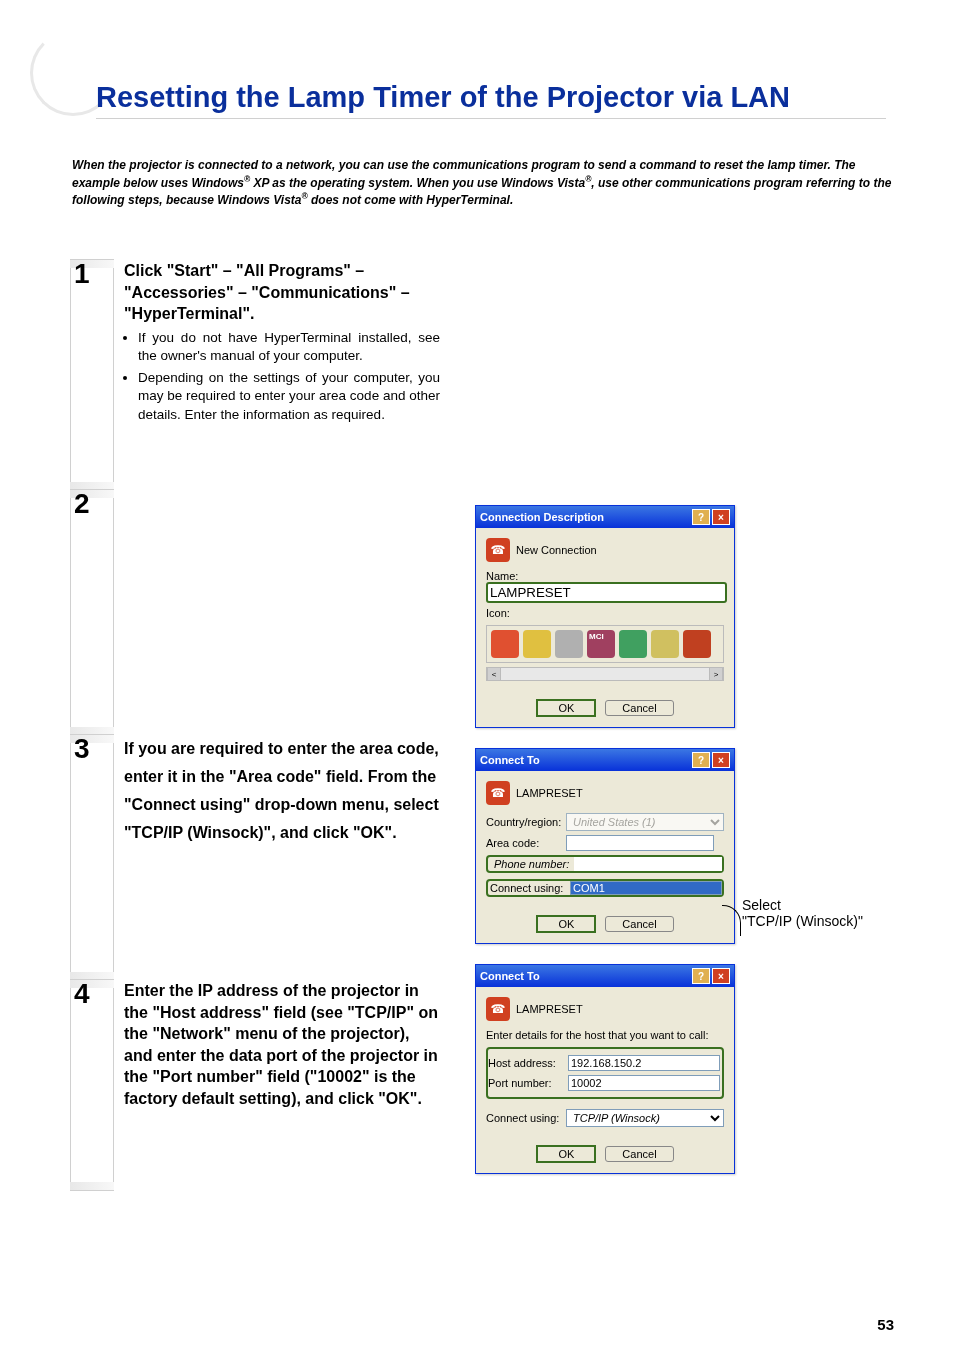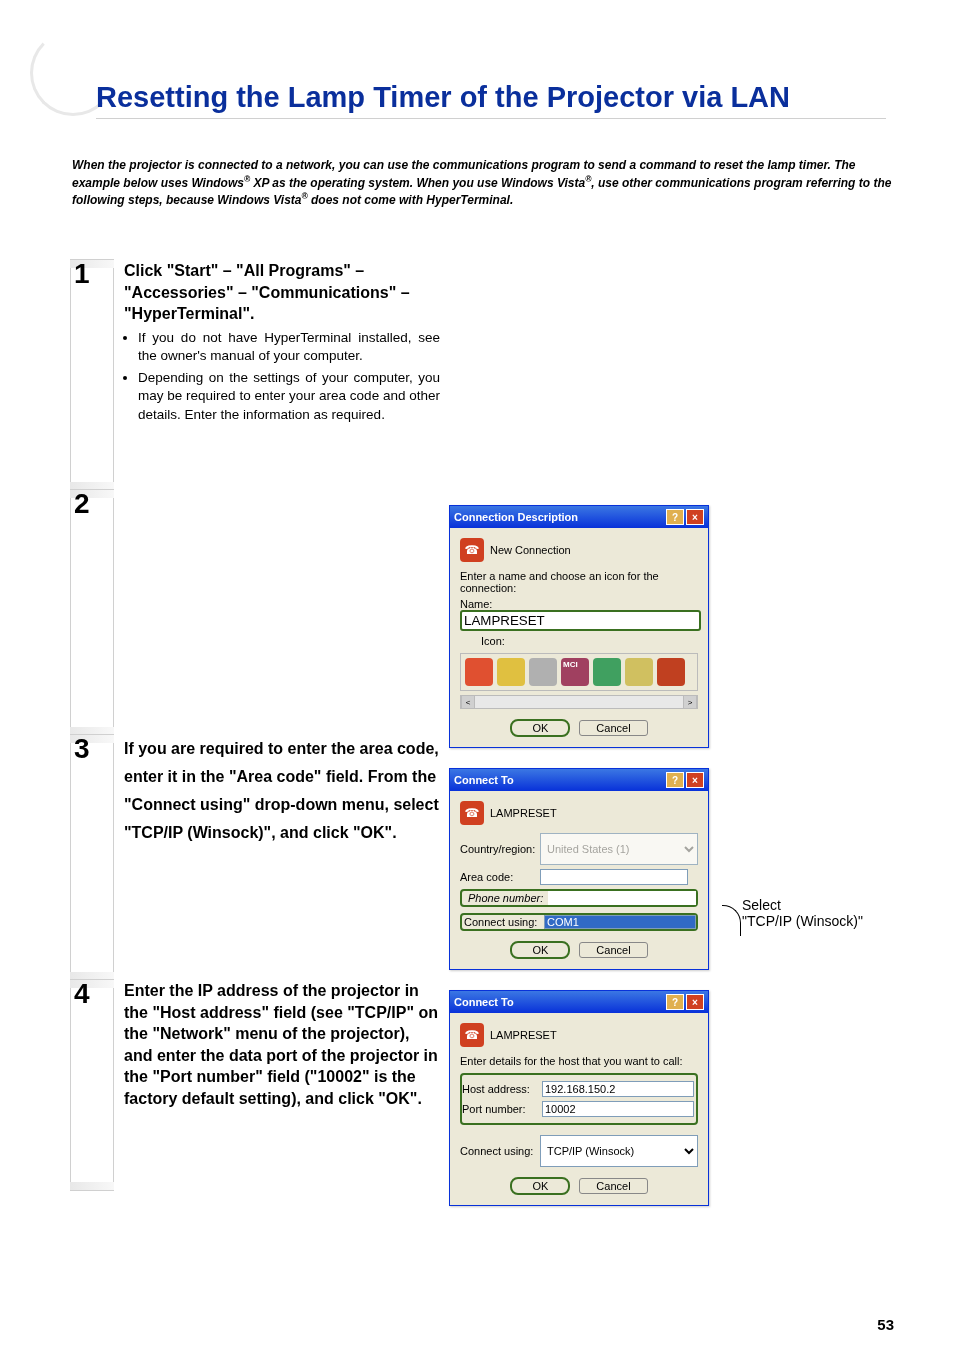--- a/index.html
+++ b/index.html
@@ -88,21 +88,21 @@
   .step-body {
     margin-left: 54px;
     font-size: 16px;
     line-height: 1.35;
   }
   .step-body .bold { font-weight: bold; }
   .step-body ul { margin:4px 0 0 0; padding-left: 14px; list-style: disc; font-size:13.5px; }
   .step-body ul li { margin-bottom:4px; text-align: justify; }
   .dlg-col {
     position: absolute;
-    left: 449px;
+    left: 475px;
     top: 505px;
     width: 260px;
   }
   .dlg {
     font-family: Tahoma, sans-serif;
     font-size: 11px;
     background: #ece9d8;
     border: 1px solid #0831d9;
     margin-bottom: 20px;
     width: 258px;
@@ -120,28 +120,28 @@
   .dlg-title .tbtns { display:flex; gap:2px; }
   .tbtn { width:16px; height:14px; background:#e0b050; border:1px solid #fff; display:flex; align-items:center; justify-content:center; font-size:10px; color:#fff;}
   .tbtn.close{ background:#d04020; }
   .dlg-body { padding: 10px; }
   .dlg-row { display:flex; align-items:center; margin:4px 0; }
   .dlg-row label { width: 80px; }
   .dlg-row input, .dlg-row select {
     flex:1; font-size:11px; padding:1px 2px;
     border:1px solid #7f9db9; background:#fff;
   }
-  .dlg-row select { height:32px; }
+  .dlg-row select { height:18px;font-style:italic; }
   .dlg-btns { text-align:center; margin-top:10px; }
   .dlg-btn {
     display:inline-block; padding:1px 16px; font-size:11px;
     background:#ece9d8; border:1px solid #888; border-radius:3px;
     margin:0 3px;
   }
-  .dlg-btn.ok { border:2px solid #3a7020; border-radius:8px; padding:1px 20px;}
+  .dlg-btn.ok { border:2px solid #3a7020; border-radius:0; padding:1px 20px;margin-top:8px;}
   .nc-header { display:flex; align-items:center; gap:6px; margin-bottom:8px;}
   .nc-header .icon { width:24px; height:24px; background:#d04020; border-radius:4px; display:flex; align-items:center; justify-content:center; color:#fff; font-size:12px;}
   .input-highlight { border:2px solid #3a7020 !important; border-radius:3px; }
   .icon-strip { display:flex; gap:4px; margin:6px 0 4px 0; overflow:hidden; border:1px solid #bbb; padding:4px; }
   .icon-strip .ic { width:28px; height:28px; border-radius:4px; }
   .ic1{background:#e05030;} .ic2{background:#e0c040;} .ic3{background:#b0b0b0;} .ic4{background:#a04060; position:relative;}
   .ic4::after{content:"MCI"; position:absolute; top:2px; left:2px; color:#fff; font-size:8px; font-weight:bold;}
   .ic5{background:#40a060;} .ic6{background:#d0c060;} .ic7{background:#c04020;}
   .scroll-slot { height:12px; background:#e8e8e8; border:1px solid #bbb; display:flex; justify-content:space-between;}
   .scroll-slot span{ width:12px; background:#d0d0d0; border-left:1px solid #bbb; border-right:1px solid #bbb; display:flex; align-items:center; justify-content:center; font-size:8px;}
@@ -219,24 +219,23 @@
         <div class="tbtns">
           <div class="tbtn">?</div>
           <div class="tbtn close">×</div>
         </div>
       </div>
       <div class="dlg-body">
         <div class="nc-header">
           <div class="icon">☎</div>
           <span>New Connection</span>
         </div>
-        <div style="margin-bottom:4px;">Enter a name and choose an icon for the connection:</div>
         <div>Name:</div>
         <input class="input-highlight" style="width: 98%;" value="LAMPRESET">
-        <div style="margin-top:4px;margin-left:21px;">Icon:</div>
+        <div style="margin-top:4px;">Icon:</div>
         <div class="icon-strip">
           <div class="ic ic1"></div>
           <div class="ic ic2"></div>
           <div class="ic ic3"></div>
           <div class="ic ic4"></div>
           <div class="ic ic5"></div>
           <div class="ic ic6"></div>
           <div class="ic ic7"></div>
         </div>
         <div class="scroll-slot">

